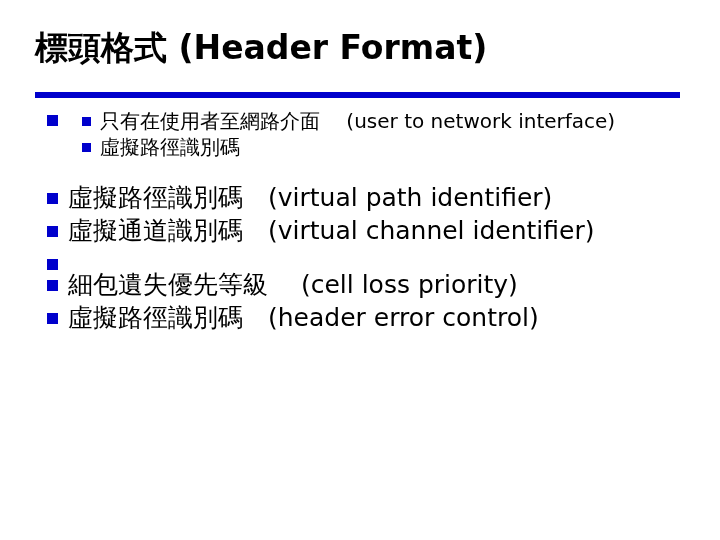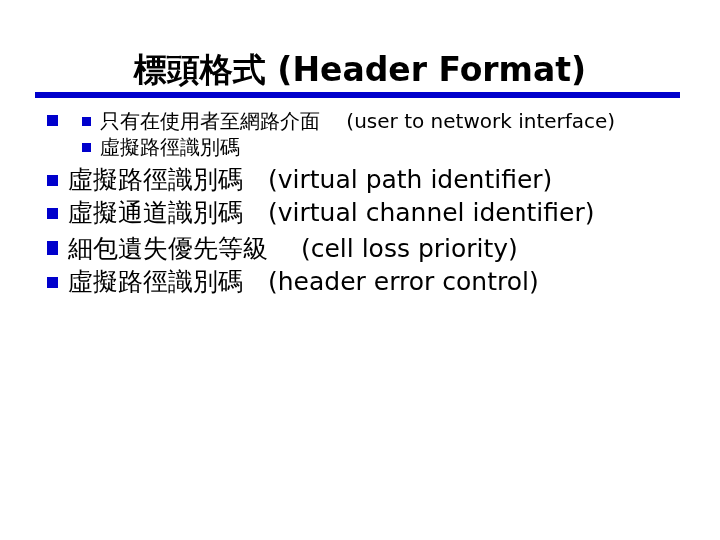--- a/index.html
+++ b/index.html
@@ -18,23 +18,22 @@
     position: relative;
     width: 720px;
     height: 540px;
     background: #ffffff;
   }
 
   
   .title-area {
     position: absolute;
     left: 35px;
-    top: 52px;
+    top: 30px;
     width: 650px;
-    text-align: center;
   }
   .slide-title {
     font-size: 33px;
     font-weight: bold;
     color: #000000;
     line-height: 1.12;
     white-space: nowrap;
     letter-spacing: 0px;
   }
 
@@ -91,21 +90,21 @@
     width: 9px;
     height: 9px;
     background: #0000cc;
   }
 
   .txt {
     display: inline;
   }
 
   .gap-top-sm { margin-top: 4px; }
-  .gap-top-md { margin-top: 4px; }
+  .gap-top-md { margin-top: 22px; }
 </style>
 </head>
 <body>
 
 <div class="slide">
 
   <div class="title-area">
     <div class="slide-title">標頭格式 (Header Format)</div>
   </div>
 

